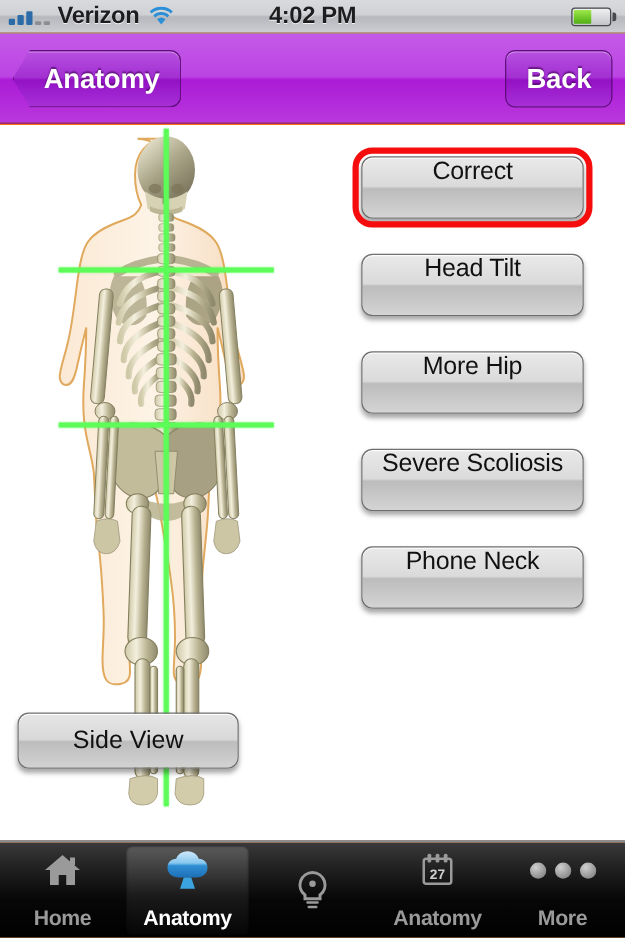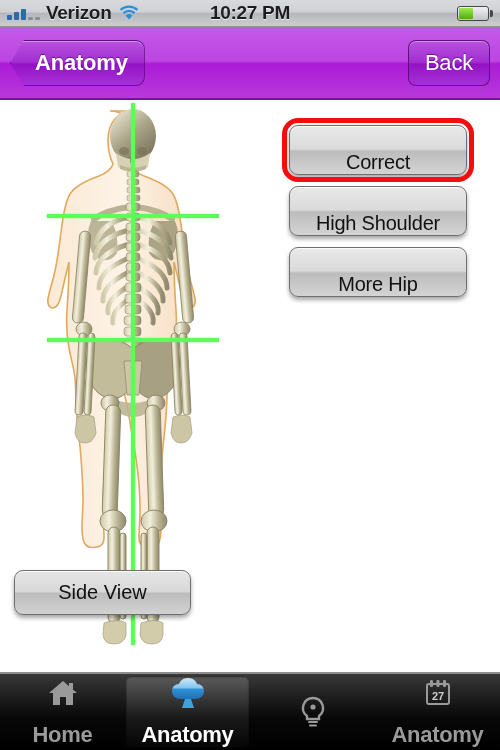--- a/index.html
+++ b/index.html
@@ -8,21 +8,21 @@
     background: #000;
   }
   body {
     font-family: "Liberation Sans", sans-serif;
   }
   #phone {
     position: relative;
     width: 500px;
     height: 750px;
     overflow: hidden;
-    background: #0c4a6e;
+    background: #f97316;
   }
 
   
   #status-bar {
     position: absolute;
     left: 0; top: 0;
     width: 500px; height: 27px;
     background: linear-gradient(to bottom, #d9dade 0%, #cfd1d5 45%, #b6b8bd 52%, #cbcdd1 100%);
     border-bottom: 1px solid #8e9095;
     display: flex;
@@ -136,21 +136,21 @@
     align-items: center;
     background: linear-gradient(to bottom, #b750e0 0%, #a32fd2 48%, #9312c4 52%, #a82fd8 100%);
     border: 1px solid rgba(85,8,110,0.85);
     box-shadow: inset 0 1px 0 rgba(255,255,255,0.38);
     border-radius: 8px;
     cursor: pointer;
   }
   #nav-back-button-label {
     color: #ffffff;
     font-size: 22px;
-    font-weight: normal;
+    font-weight: bold;
     text-shadow: 0 -1px 1px rgba(60,0,80,0.6);
     letter-spacing: -0.2px;
   }
 
   
   #content {
     position: absolute;
     left: 0; top: 100px;
     width: 500px; height: 572px;
     background: #ffffff;
@@ -209,27 +209,27 @@
   
   #option-list {
     position: absolute;
     left: 289px; top: 25px;
     width: 178px;
   }
   .option-button {
     position: relative;
     width: 178px;
     height: 50px;
-    margin-bottom: 11px;
+    margin-bottom: 28px;
     border-radius: 9px;
     background: linear-gradient(to bottom, #e9e9e9 0%, #dadada 48%, #bcbcbc 52%, #d4d4d4 100%);
     border: 1px solid #6f6f6f;
     box-shadow: 0 3px 4px rgba(0,0,0,0.35), inset 0 1px 0 rgba(255,255,255,0.85);
     display: flex;
-    align-items: flex-end;
+    align-items: flex-start;
     justify-content: center;
     cursor: pointer;
     box-sizing: border-box;
   }
   .option-button.selected {
     outline: 5px solid #f50d0d;
     outline-offset: 2px;
     border-radius: 9px;
   }
   .option-button-label {
@@ -264,21 +264,21 @@
     background: linear-gradient(to bottom, rgba(120,120,120,0.55), rgba(60,60,60,0.35) 55%, rgba(30,30,30,0.15));
     box-shadow: inset 0 1px 2px rgba(0,0,0,0.6);
   }
   .tab-icon {
     width: 34px; height: 34px;
     display: flex;
     align-items: center;
     justify-content: center;
   }
   .tab-label {
-    font-size: 22px;
+    font-size: 17px;
     font-weight: bold;
     color: #9a9a9a;
     letter-spacing: -0.3px;
   }
   .tab-item.active .tab-label { color: #ffffff; }
   #tab-more-dots {
     display: flex;
     gap: 7px;
     align-items: center;
     height: 34px;
@@ -301,21 +301,21 @@
       <div class="bar b3"></div>
       <div class="bar off"></div>
       <div class="bar off"></div>
     </div>
     <span id="carrier-name">Verizon</span>
     <svg id="wifi-icon" viewBox="0 0 20 16">
       <path d="M10 14.5 L6.6 10.4 A5.4 5.4 0 0 1 13.4 10.4 Z" fill="#2b8fd8"></path>
       <path d="M3.6 7.2 A9.3 9.3 0 0 1 16.4 7.2 L14.9 8.9 A7.1 7.1 0 0 0 5.1 8.9 Z" fill="#2b8fd8"></path>
       <path d="M0.8 4.0 A13.6 13.6 0 0 1 19.2 4.0 L17.7 5.7 A11.4 11.4 0 0 0 2.3 5.7 Z" fill="#2b8fd8"></path>
     </svg>
-    <span id="status-time">10:27 PM</span>
+    <span id="status-time">4:02 PM</span>
     <div id="battery-wrap">
       <div id="battery-body">
           <div id="battery-fill" style="width:50%"></div>
         </div>
       <div id="battery-tip"></div>
     </div>
   </div>
 
   <div id="nav-bar">
     <div id="nav-back-anatomy">
@@ -514,24 +514,30 @@
       <div id="side-view-button">
         <span id="side-view-button-label">Side View</span>
       </div>
     </div>
 
     <div id="option-list">
       <div class="option-button selected">
         <span class="option-button-label">Correct</span>
       </div>
       <div class="option-button">
-        <span class="option-button-label">High Shoulder</span>
+        <span class="option-button-label">Head Tilt</span>
       </div>
       <div class="option-button">
         <span class="option-button-label">More Hip</span>
+      </div>
+      <div class="option-button">
+        <span class="option-button-label">Severe Scoliosis</span>
+      </div>
+      <div class="option-button">
+        <span class="option-button-label">Phone Neck</span>
       </div>
     </div>
   </div>
 
   <div id="tab-bar">
 
     <div class="tab-item">
       <span class="tab-icon">
         <svg width="30" height="28" viewBox="0 0 30 28">
           <path d="M15 2 L29 14 L25 14 L25 26 L18 26 L18 18 L12 18 L12 26 L5 26 L5 14 L1 14 Z" fill="#9a9a9a"></path>
@@ -576,14 +582,24 @@
           <rect x="3" y="6" width="22" height="20" rx="2" fill="none" stroke="#9a9a9a" stroke-width="2"></rect>
           <rect x="6" y="2" width="3" height="7" rx="1.2" fill="#9a9a9a"></rect>
           <rect x="12.5" y="2" width="3" height="7" rx="1.2" fill="#9a9a9a"></rect>
           <rect x="19" y="2" width="3" height="7" rx="1.2" fill="#9a9a9a"></rect>
           <text x="14" y="22" font-family="Liberation Sans, sans-serif" font-size="11" font-weight="bold" fill="#cfcfcf" text-anchor="middle">27</text>
         </svg>
       </span>
       <span class="tab-label">Anatomy</span>
     </div>
 
+    <div class="tab-item">
+      <span class="tab-icon">
+        <span id="tab-more-dots">
+          <span class="more-dot"></span>
+            <span class="more-dot"></span>
+            <span class="more-dot"></span>
+        </span>
+      </span>
+      <span class="tab-label">More</span>
+    </div>
   </div>
 </div>
 
 </body></html>

